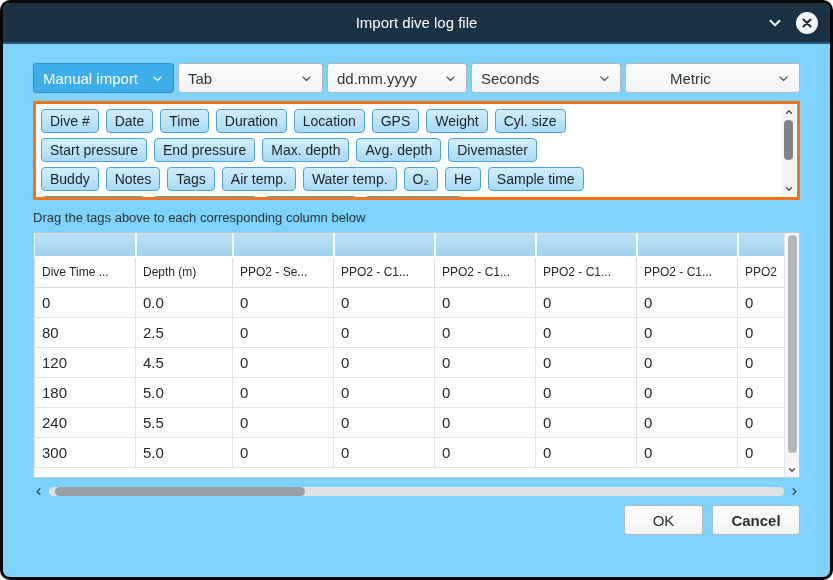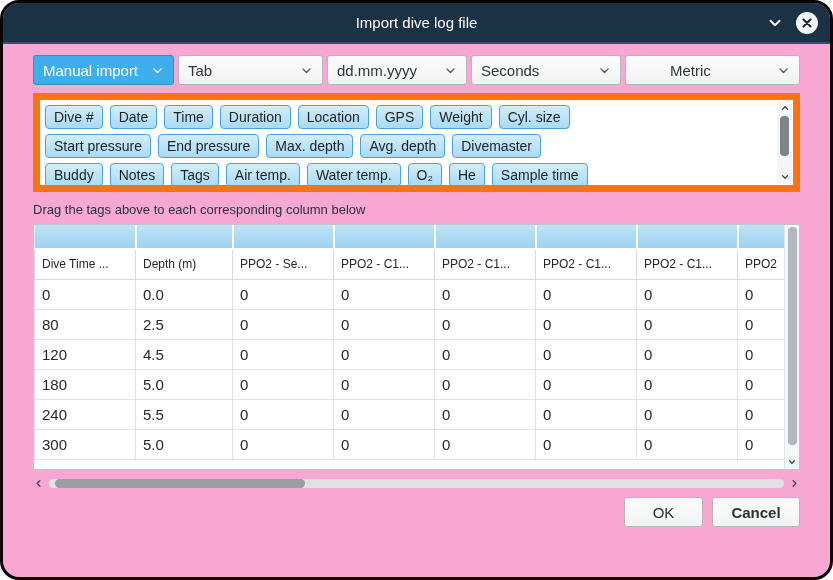--- a/index.html
+++ b/index.html
@@ -5,22 +5,22 @@
   * { box-sizing: border-box; }
   body {
     margin: 0;
     background: #ffffff;
     font-family: "Liberation Sans", sans-serif;
     color: #31363b;
   }
   .window {
     width: 833px; height: 580px;
     border: 3px solid #060606;
-    border-radius: 19px;
-    background: #f9a8d4;
+    border-radius: 10px;
+    background: #7dd3fc;
     overflow: hidden;
     position: relative;
   }
   
   .titlebar {
     height: 41px;
     background: #1b3144;
     border-bottom: 2px solid #2a567c;
     display: flex; align-items: center; justify-content: center;
     position: relative;
@@ -30,21 +30,21 @@
     position: absolute; right: 12px; top: 0; height: 100%;
     display: flex; align-items: center; gap: 12px;
   }
   .tb-icon { display: flex; align-items: center; }
   .close-button {
     width: 22px; height: 22px; border-radius: 50%;
     background: #f2f4f5;
     display: flex; align-items: center; justify-content: center;
   }
   
-  .dropdown-row { display: flex; gap: 4px; margin: 11px 30px 0; justify-content: center; }
+  .dropdown-row { display: flex; gap: 4px; margin: 19px 30px 0; justify-content: center; }
   .dropdown {
     height: 30px;
     border: 1px solid #b4b8bb; border-radius: 3px;
     background: linear-gradient(#fdfdfd, #f1f2f2);
     display: flex; align-items: center;
     padding: 0 9px;
     font-size: 15px;
   }
   .dropdown:nth-child(1) { width: 141px; }
   .dropdown:nth-child(2) { width: 145px; }
@@ -55,21 +55,21 @@
     background: #3daee9;
     border-color: #2f8fc6;
     color: #ffffff;
   }
   .dd-label { flex: 1; white-space: nowrap; overflow: hidden; }
   .dd-arrow { display: flex; align-items: center; margin-left: 6px; }
   
   .tag-area {
     margin: 8px 30px 0; height: 99px;
     background: #ffffff;
-    border: 7px solid #f97316;
+    border: 3px solid #f97316;
     position: relative; overflow: hidden;
   }
   .tag-list { padding: 5px 22px 0 5px; }
   .tag-row { display: flex; gap: 7px; margin-bottom: 5px; }
   .tag {
     height: 24px; line-height: 22px;
     padding: 0 8px;
     background: linear-gradient(#d3edfb, #a8daf6);
     border: 1px solid #4aa2d8;
     border-radius: 4px;

